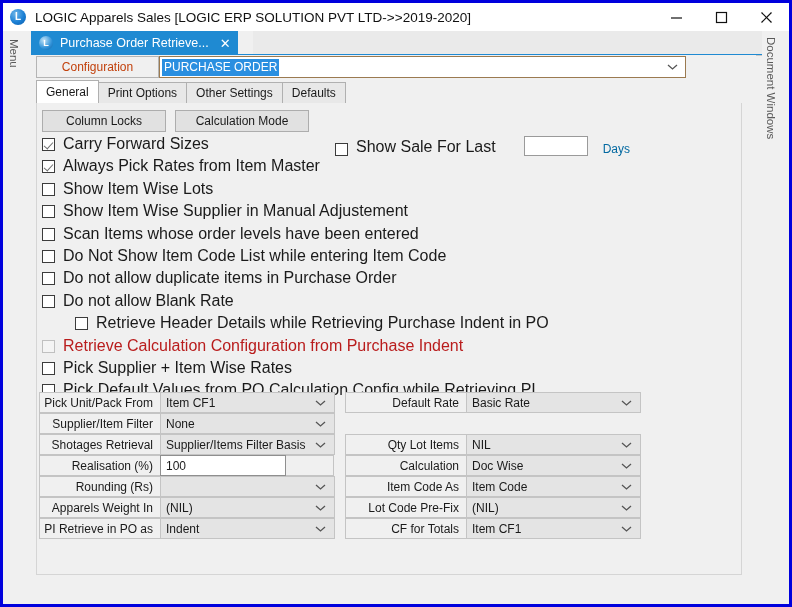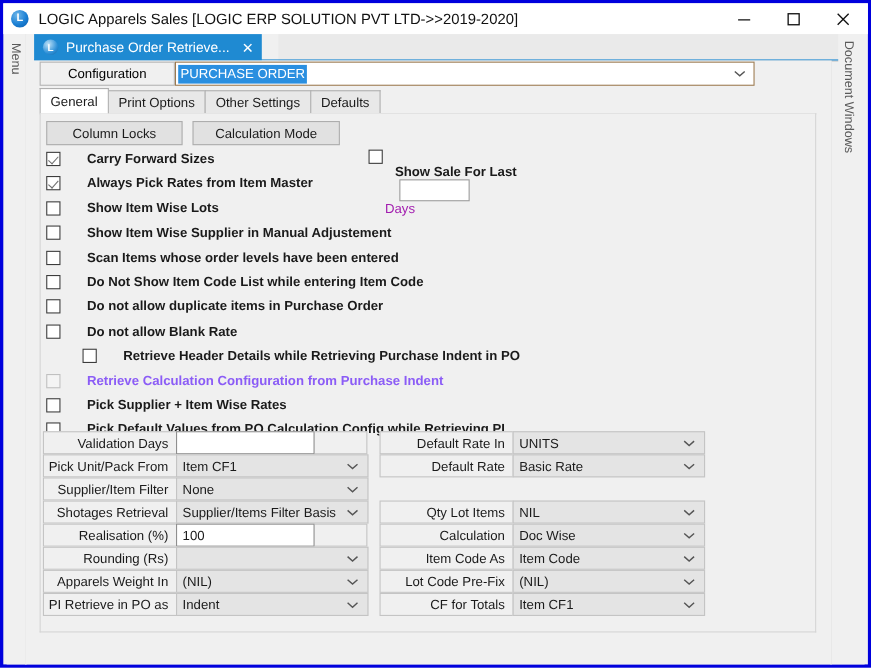--- a/index.html
+++ b/index.html
@@ -175,21 +175,21 @@
   }
   #config-label {
     width: 123px; height: 22px;
     box-sizing: border-box;
     border: 1px solid #b4b4b4;
     background: #f0f0f0;
     display: flex;
     align-items: center;
     justify-content: center;
     font-size: 12px;
-    color: #000000;
+    color: #c2410c;
   }
   #config-combo {
     position: relative;
     flex: 1; height: 22px;
     box-sizing: border-box;
     border: 1px solid #9b7a50;
     background: #ffffff;
     display: flex;
     align-items: center;
   }
@@ -285,27 +285,26 @@
   .cbox.checked::after {
     content: "";
     position: absolute;
     left: 3px; top: 1px;
     width: 4px; height: 8px;
     border: solid #707070;
     border-width: 0 1.5px 1.5px 0;
     transform: rotate(42deg);
   }
   .cblabel {
-    margin-left: 24px;
-    font-size: 12px;
+    margin-left: 8px;
+    font-size: 16px;
     color: #1a1a1a;
     white-space: nowrap;
-    font-weight: bold;
-  }
-  .cblabel.disabled { color: #8b5cf6; }
+  }
+  .cblabel.disabled { color: #b91c1c; }
 
   
   #field-grid {
     position: absolute;
     left: 16px; top: 338px;
     width: 600px;
   }
   .grow {
     position: relative;
     height: 21px;
@@ -364,34 +363,33 @@
     position: absolute;
     left: 306px; top: 0;
     display: flex;
   }
 
   
   #show-sale-row {
     position: absolute;
     left: 312px; top: 81px;
     display: flex;
-    align-items: flex-start;
-    flex-direction: column;
+    align-items: flex-end;
   }
   #show-sale-input {
     width: 64px; height: 20px;
     box-sizing: border-box;
     border: 1px solid #9a9a9a;
     background: #ffffff;
     margin-left: 28px;
   }
   #show-sale-days {
     margin-left: 15px;
     font-size: 12px;
-    color: #a21caf;
+    color: #0369a1;
   }
 </style>
 </head>
 <body>
 
 <div id="app-window">
 
   <div id="titlebar">
     <div id="app-logo">L</div>
     <div id="titlebar-text">LOGIC Apparels Sales  [LOGIC ERP SOLUTION PVT LTD-&gt;&gt;2019-2020]</div>
@@ -520,38 +518,20 @@
           <div class="cblabel">Pick Supplier + Item Wise Rates</div>
         </div>
         <div class="cbrow" style="left: 19px; top: 327px;">
           <div class="cbox"></div>
           <div class="cblabel">Pick Default Values from PO Calculation Config while Retrieving PI</div>
         </div>
       </div>
 
     <div id="field-grid">
         <div class="grow">
-          <div class="glabel">Validation Days</div>
-          <div class="gfield text">
-            <span class="fval"></span>
-          </div>
-          <div class="gfiller"></div>
-          <div class="grow-right">
-            <div class="glabel">Default Rate In</div>
-            <div class="gfield combo">
-              <span class="fval">UNITS</span>
-              <span class="caret">
-                <svg width="11" height="7" viewBox="0 0 11 7">
-                  <polyline points="1,1.5 5.5,5.5 10,1.5" fill="none" stroke="#555" stroke-width="1.3"></polyline>
-                </svg>
-              </span>
-            </div>
-          </div>
-        </div>
-        <div class="grow">
           <div class="glabel">Pick Unit/Pack From</div>
           <div class="gfield combo">
             <span class="fval">Item CF1</span>
             <span class="caret">
               <svg width="11" height="7" viewBox="0 0 11 7">
                 <polyline points="1,1.5 5.5,5.5 10,1.5" fill="none" stroke="#555" stroke-width="1.3"></polyline>
               </svg>
             </span>
           </div>
           <div class="grow-right">

